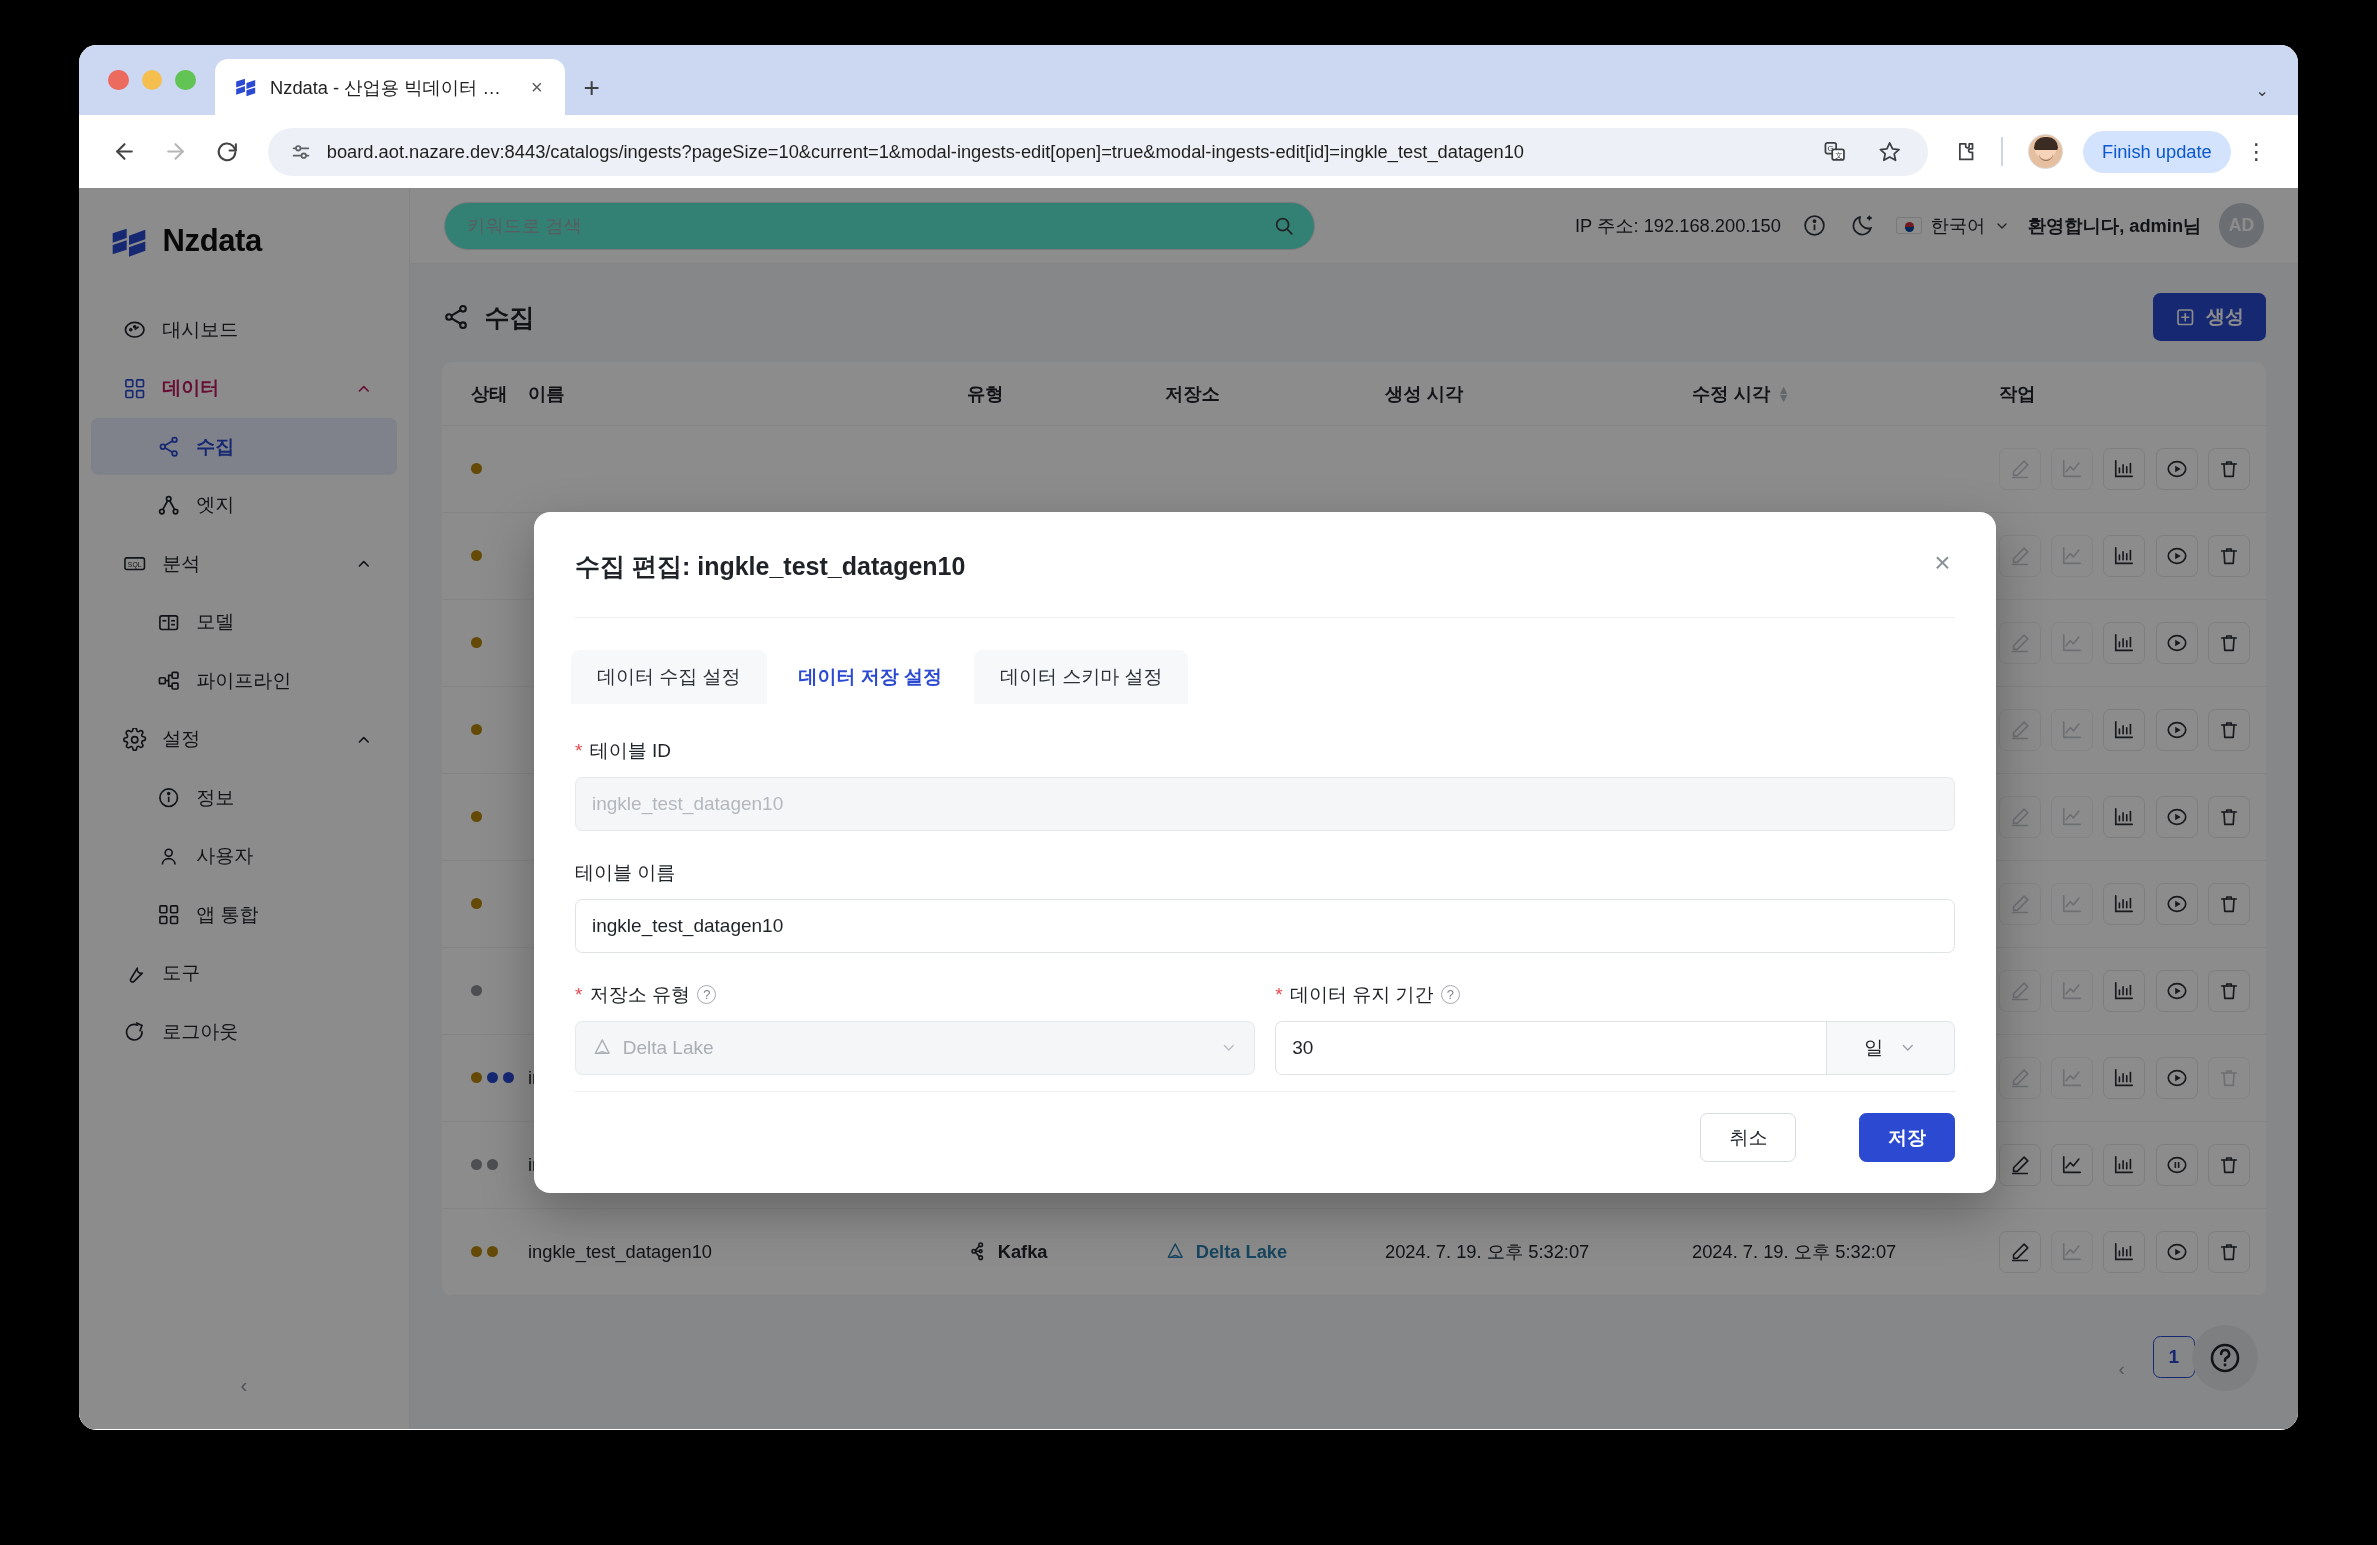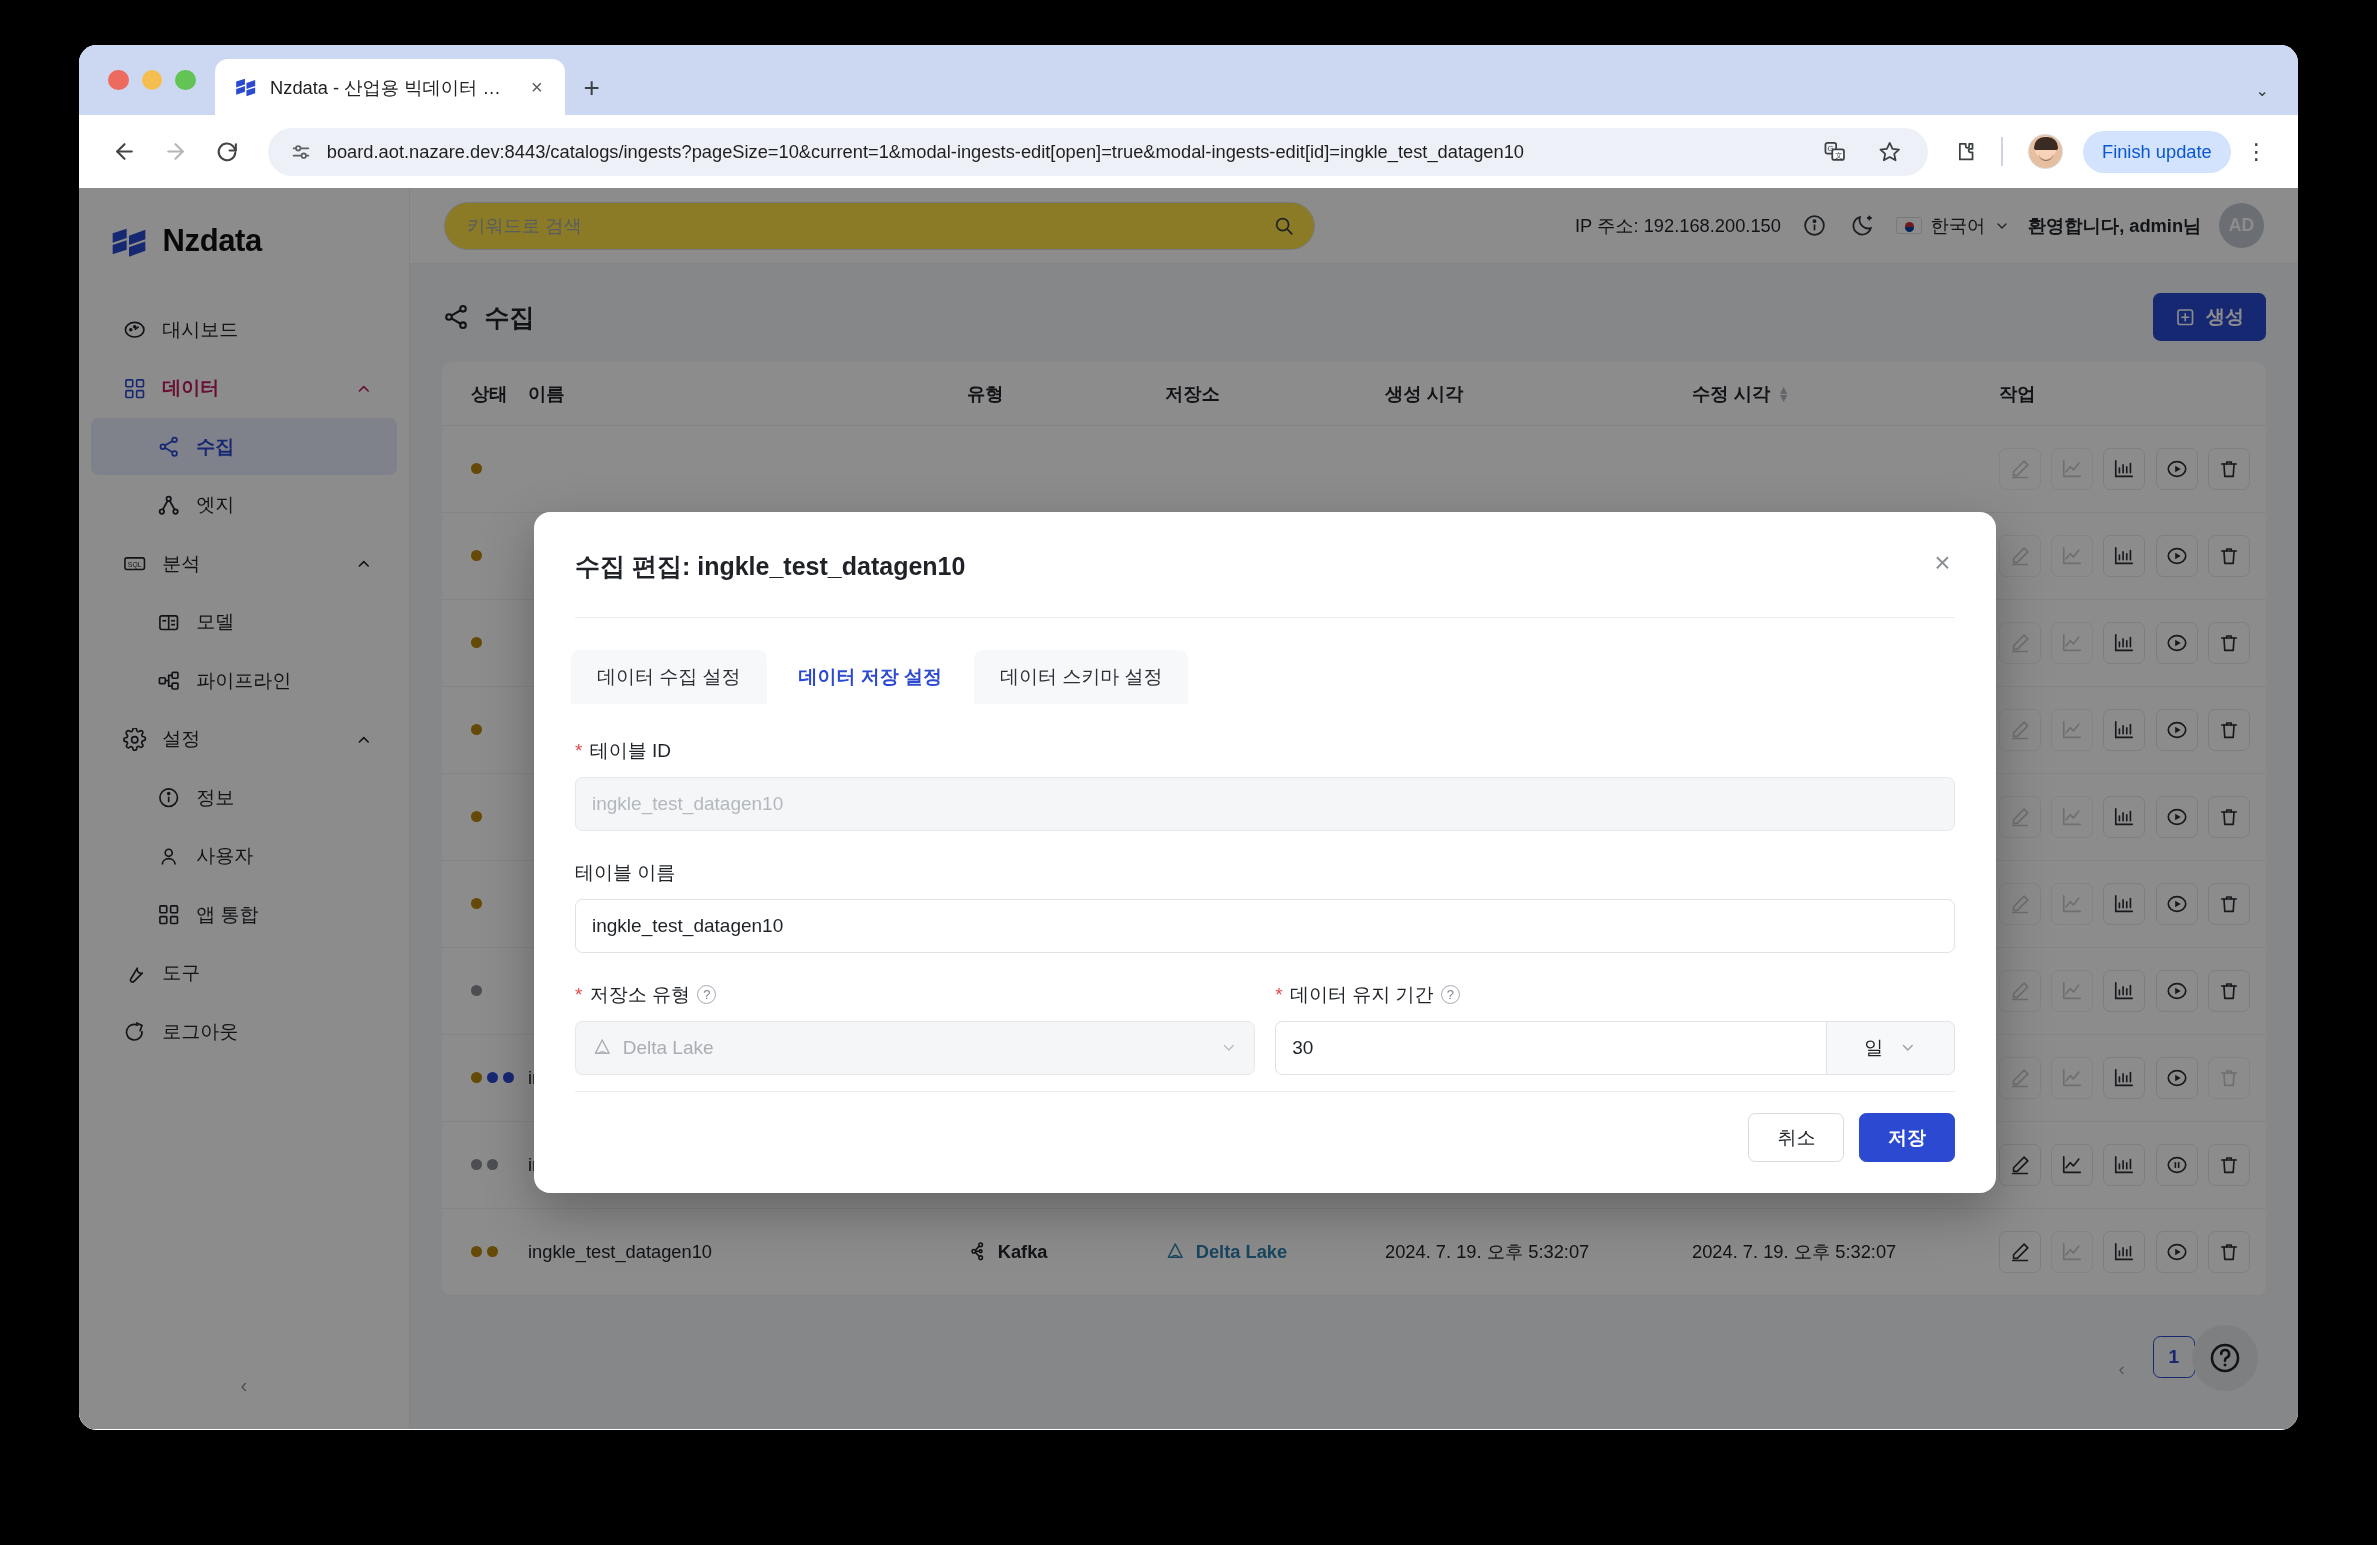--- a/index.html
+++ b/index.html
@@ -171,21 +171,21 @@
     display: flex; align-items: center;
     padding: 0 34px 0 34px;
     gap: 20.5px;
     border-bottom: 0.7px solid #eef0f3;
   }
   .search-box {
     width: 871px; height: 48px;
     border: 0.7px solid #dcdfe4; border-radius: 24px;
     display: flex; align-items: center;
     padding: 0 19px 0 22px;
-    background: #fde047;
+    background: #5eead4;
   }
   .search-box input {
     border: none; outline: none; flex: 1;
     font-size: 18.3px; color: #1f2328;
     font-family: inherit; background: transparent;
   }
   .search-box input::placeholder { color: #a3a8b0; }
   .hdr-right { margin-left: auto; display: flex; align-items: center; gap: 17.6px; }
   .hdr-text { font-size: 18.3px; color: #1f2328; white-space: nowrap; }
   .hdr-icon { width: 31px; height: 31px; display:flex; align-items:center; justify-content:center; color:#31363d; cursor:pointer; }
@@ -347,21 +347,21 @@
   .modal-foot {
     display: flex; justify-content: flex-end; gap: 14.6px;
     padding: 22px 41px 31px 41px;
   }
   .btn {
     height: 49px; padding: 0 28px; border-radius: 7.3px;
     font-size: 19px; font-family: inherit; cursor: pointer;
     display: flex; align-items: center;
   }
   .btn-ghost { background: #fff; color: #1f2328; border: 0.7px solid #d8dbe0; }
-  .btn-primary { background: #2b4ad1; color: #fff; border: 0.7px solid #2b4ad1; font-weight: 600; }
+  .btn-primary { background: #2b4ad1; color: #fff; border: 0.7px solid #2b4ad1; font-weight: 600; margin-left: 48px; }
 
   svg { display: block; }
 </style>
 </head>
 <body>
 
 <div class="browser-window">
 
   <div class="tab-strip">
     <div class="traffic-lights">

